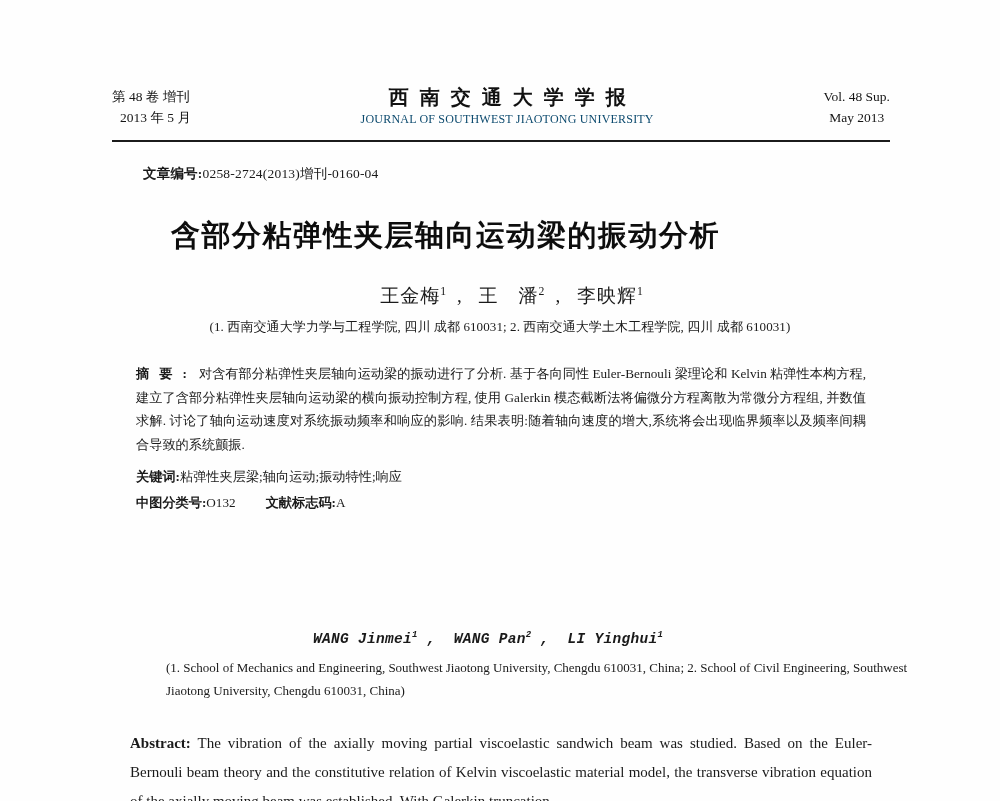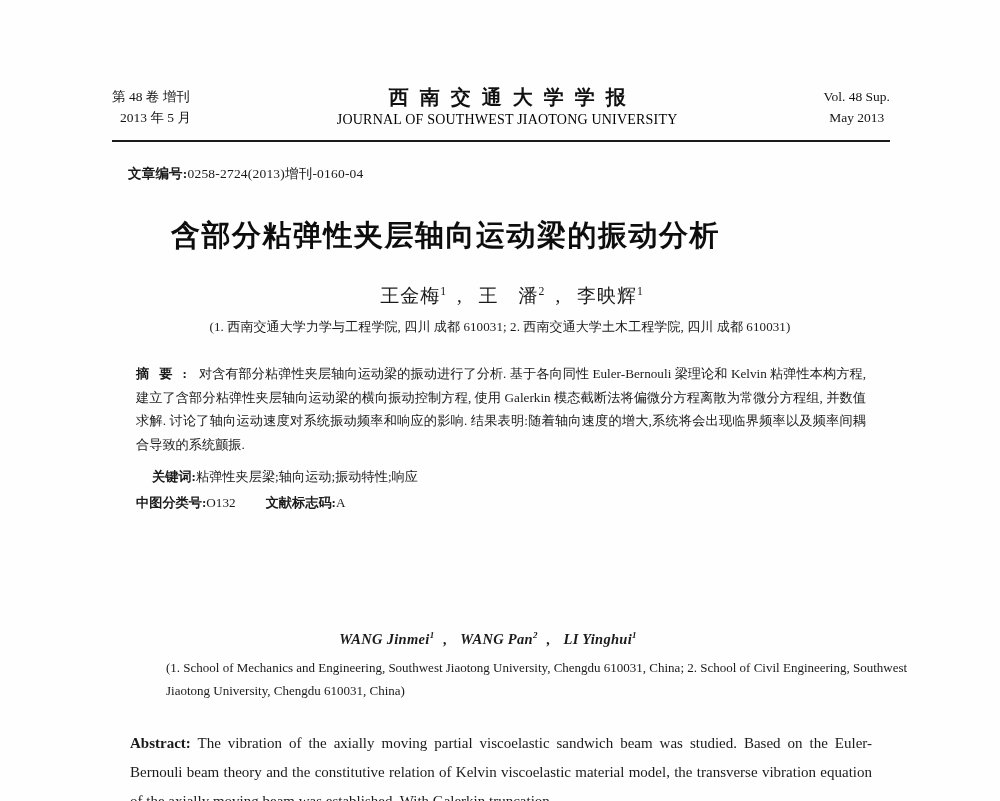--- a/index.html
+++ b/index.html
@@ -50,38 +50,38 @@
   }
   .mast-cn {
     font-size: 20px;
     font-weight: 700;
     letter-spacing: 11px;
     line-height: 1.15;
     padding-left: 11px;
     color: #111;
   }
   .mast-en {
-    font-size: 14px;
+    font-size: 12px;
     letter-spacing: 0.2px;
     line-height: 1.35;
     margin-top: 2px;
-    color: #000000;
+    color: #0c4a6e;
   }
   .rule {
     position: absolute;
     left: 112px;
     top: 140px;
     width: 778px;
     height: 2px;
     background: #1b1b1b;
   }
   
   .article-no {
     position: absolute;
-    left: 128px;
+    left: 143px;
     top: 165px;
     font-size: 13.5px;
     font-weight: 700;
     letter-spacing: 0.2px;
     white-space: nowrap;
   }
   .article-no .num { font-weight: 400; }
   
   .cn-title {
     position: absolute;
@@ -128,21 +128,21 @@
     line-height: 23.5px;
     text-align: justify;
   }
   .cn-abs .lbl {
     font-weight: 700;
     letter-spacing: 10px;
     padding-right: 2px;
   }
   .cn-kw {
     position: absolute;
-    left: 152px;
+    left: 136px;
     top: 465px;
     width: 730px;
     font-size: 13.2px;
     line-height: 23.5px;
   }
   .cn-kw .lbl { font-weight: 700; }
   .cn-clc {
     position: absolute;
     left: 136px;
     top: 491px;
@@ -169,20 +169,21 @@
   .en-authors {
     position: absolute;
     left: 0;
     top: 630px;
     width: 976px;
     text-align: center;
     font-size: 14.5px;
     font-style: italic;
     font-weight: 700;
     letter-spacing: 0.3px;
+    font-family: Liberation Mono, monospace;
   }
   .en-authors .au { margin: 0 9px; white-space: nowrap; }
   
   .en-affil {
     position: absolute;
     left: 130px;
     top: 656px;
     width: 742px;
     font-size: 13px;
     line-height: 23px;

